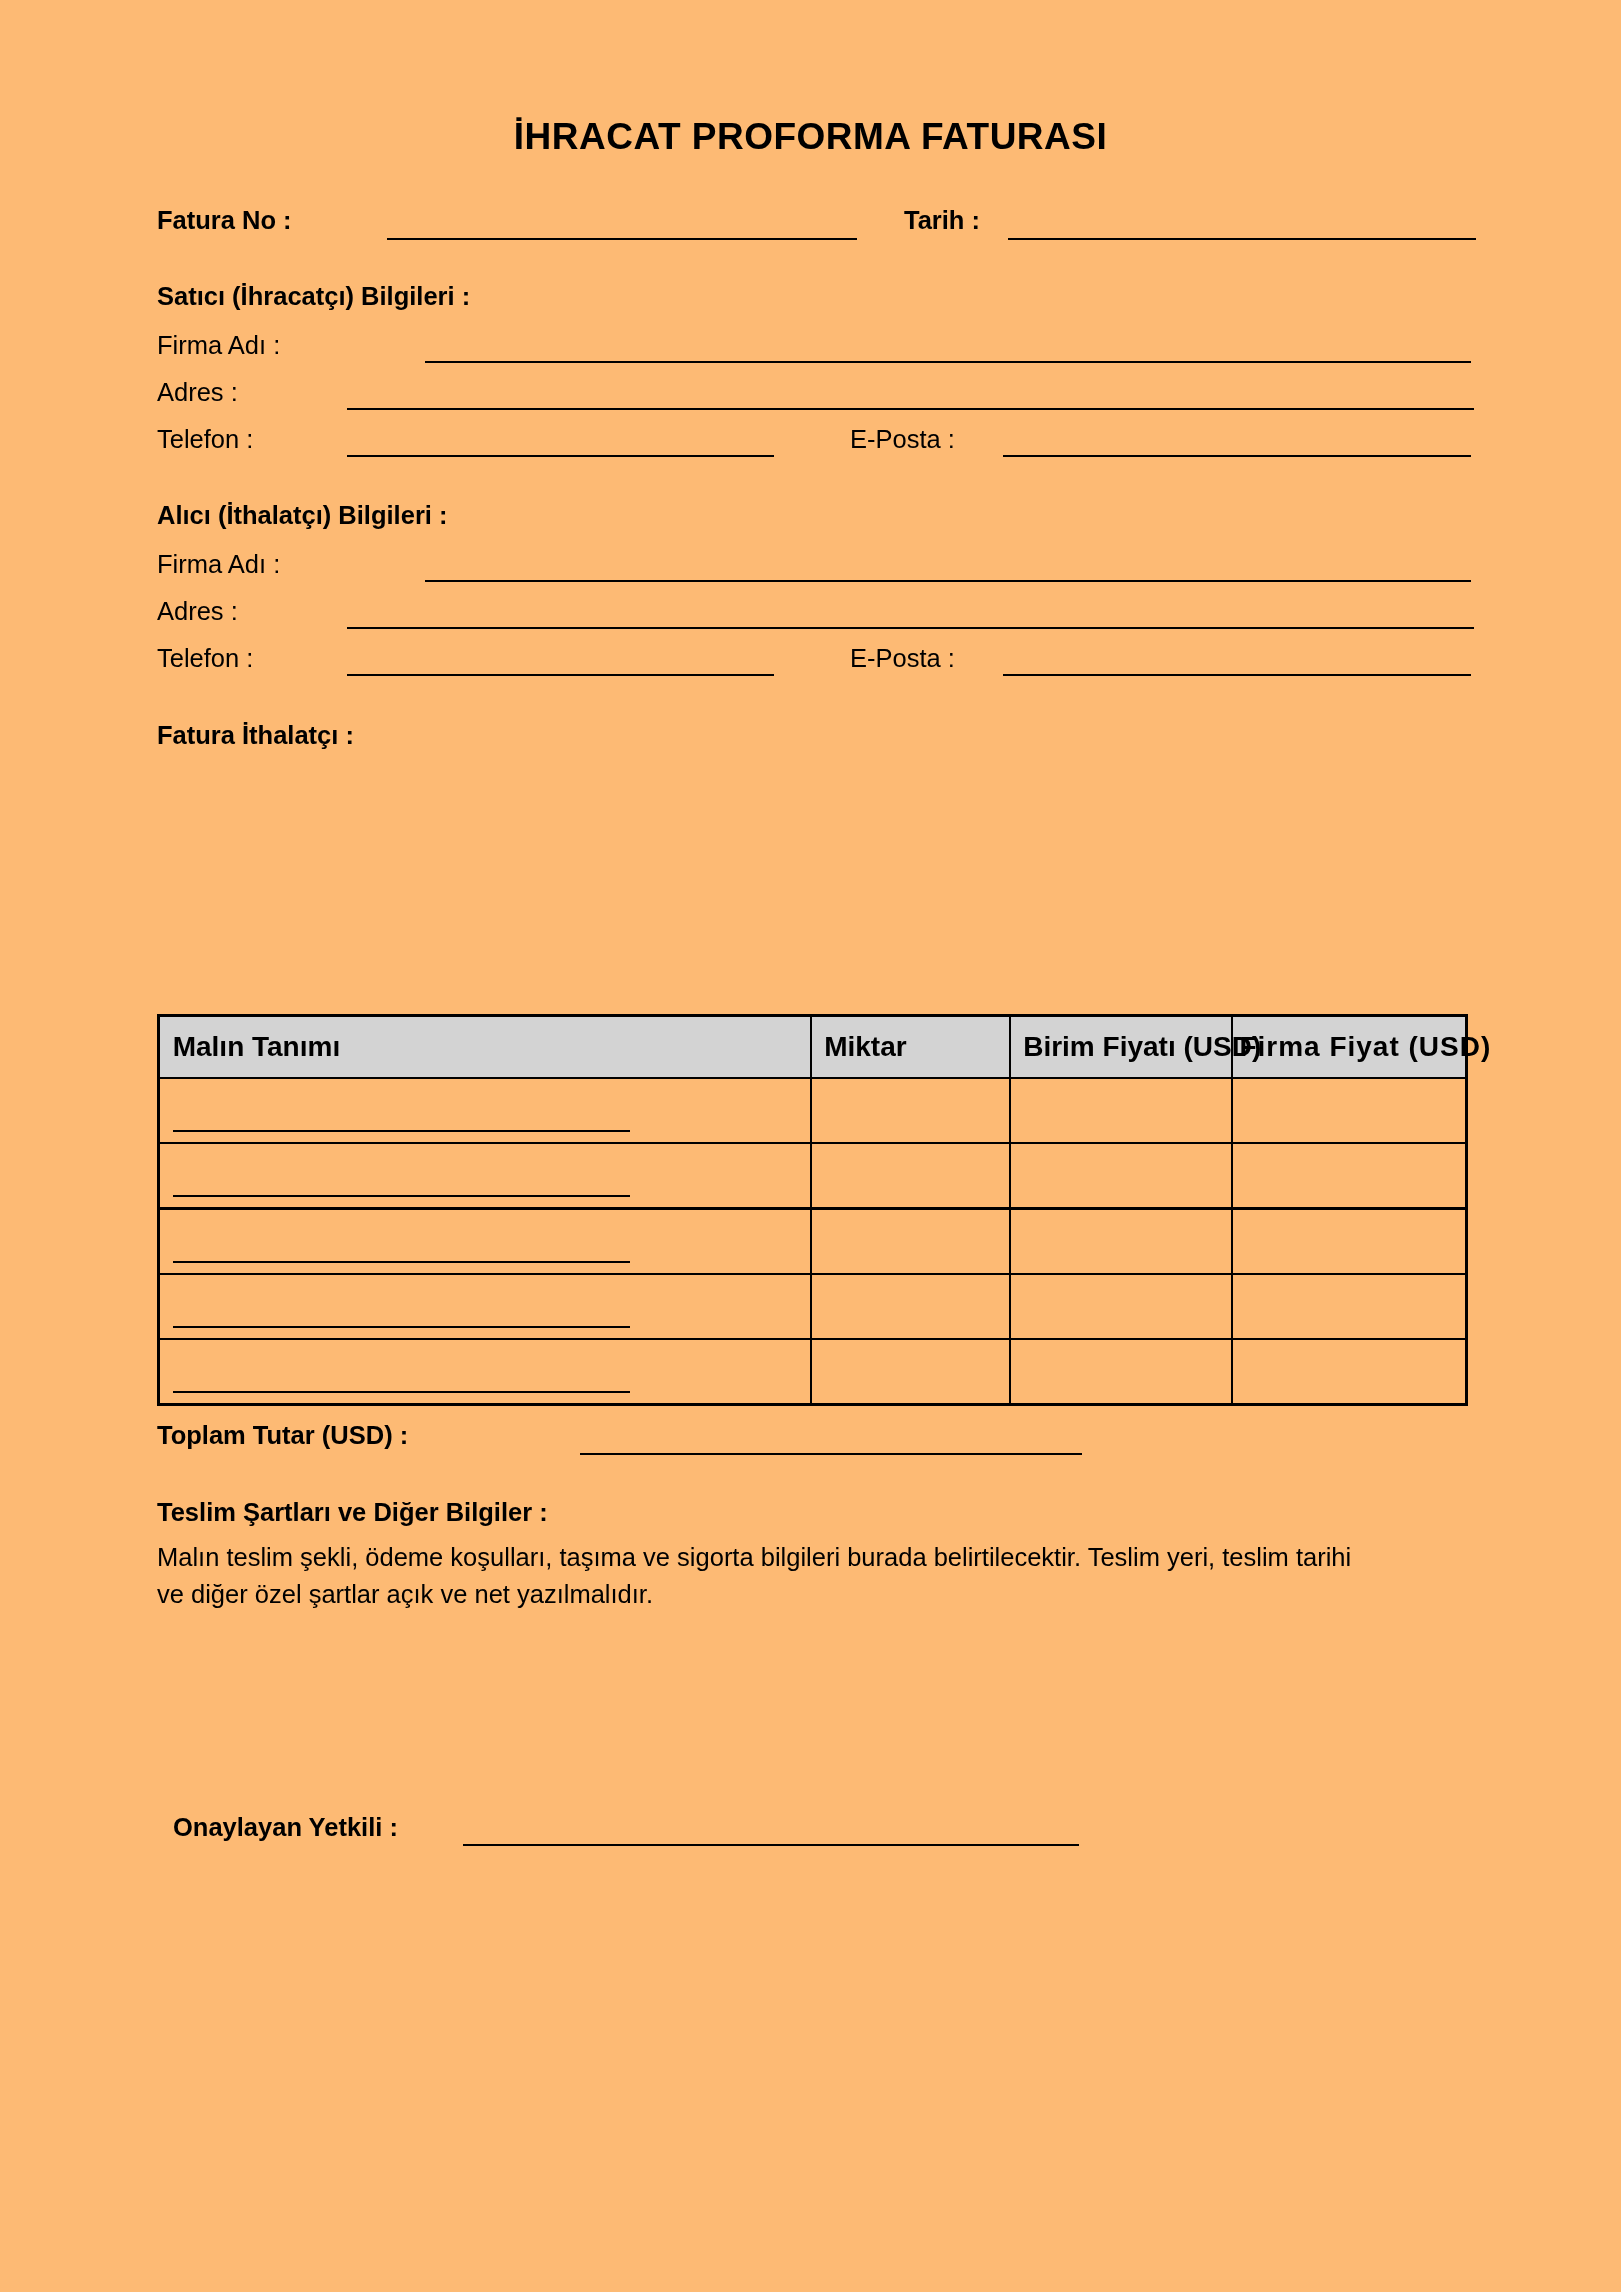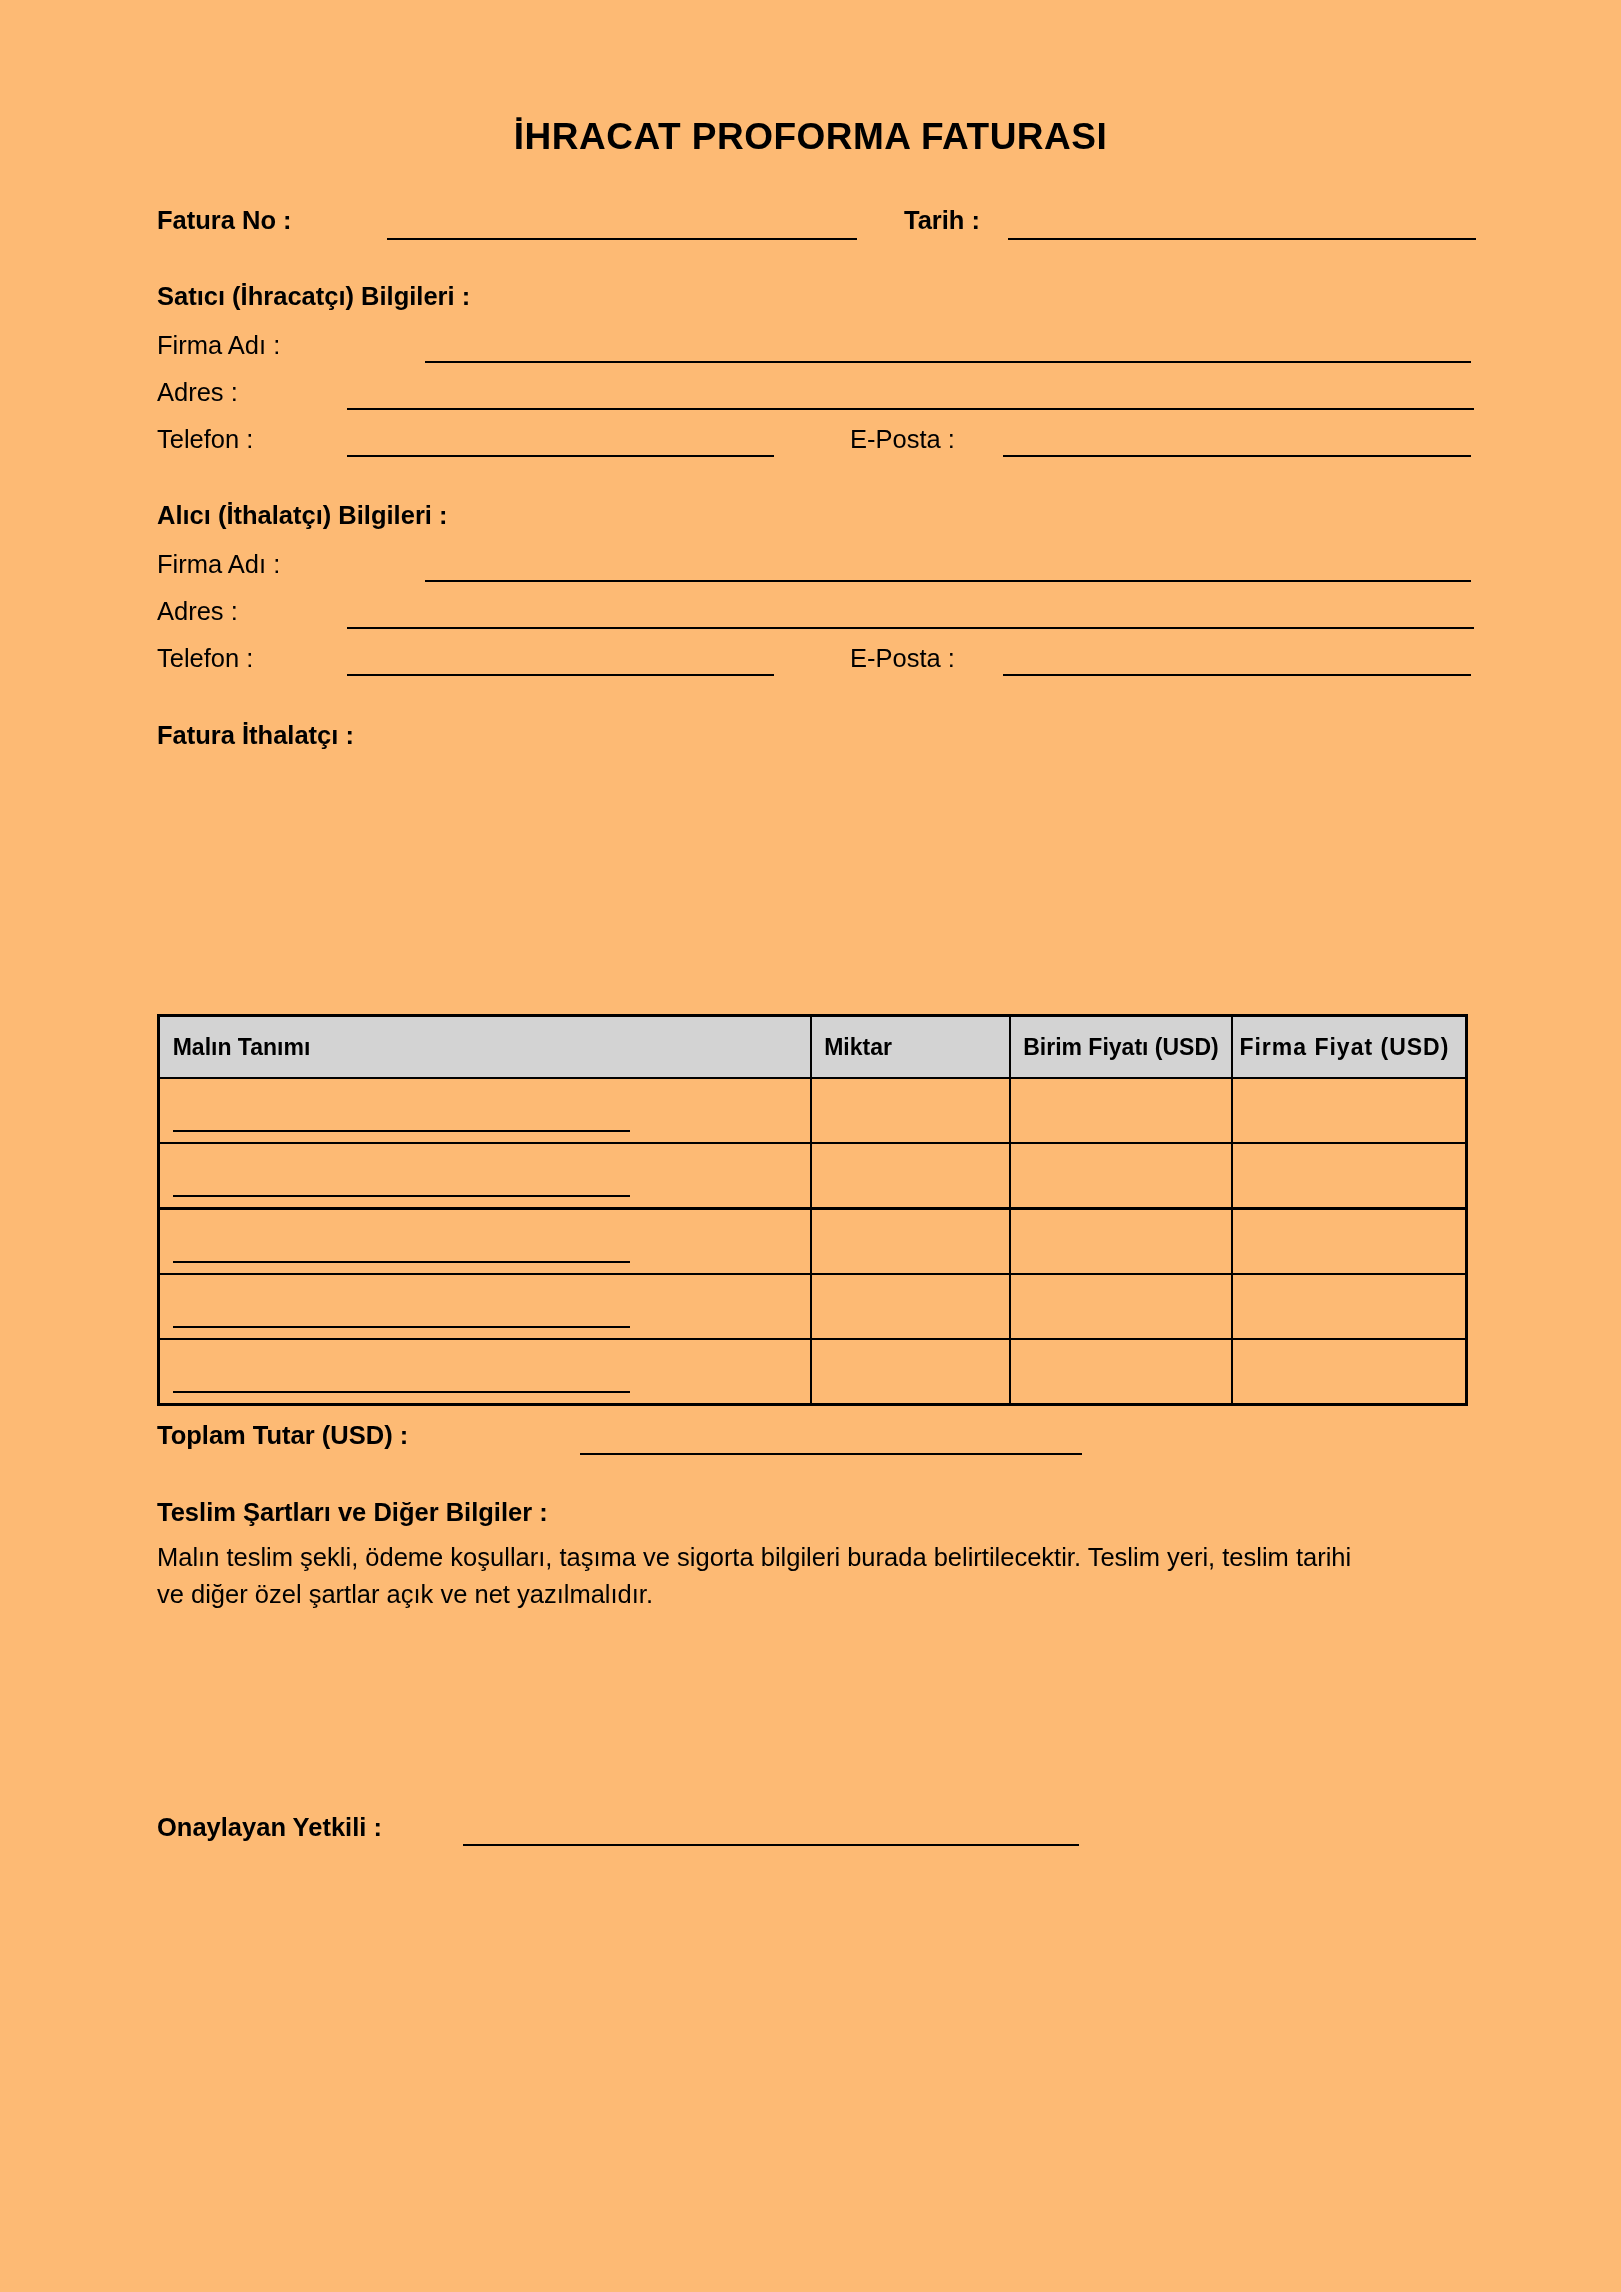--- a/index.html
+++ b/index.html
@@ -32,21 +32,21 @@
   }
   .fline.thin { border-top-width: 2px; }
   .fline.thick { border-top-width: 2.9px; }
 
   
   #items-table {
     position: absolute; top: 1014px; left: 157px;
     width: 1308px;
     border-collapse: collapse;
     table-layout: fixed;
-    font-size: 23px;
+    font-size: 28px;
   }
   #items-table th, #items-table td {
     border: 2px solid #000;
     overflow: visible;
   }
   #items-table th {
     background: #d3d3d3;
     font-weight: bold;
     text-align: left;
     height: 60px;
@@ -210,19 +210,19 @@
   </div>
 
   <div class="abs heading" style="top:1498px;">Teslim Şartları ve Diğer Bilgiler :</div>
   <div id="terms-text" class="abs" style="top:1539px;">
     <div>Malın teslim şekli, ödeme koşulları, taşıma ve sigorta bilgileri burada belirtilecektir. Teslim yeri, teslim tarihi</div>
     <div>ve diğer özel şartlar açık ve net yazılmalıdır.</div>
   </div>
 
 
   <div class="abs frow" style="top:1813px;">
-    <span class="lbl b" style="left:0;">Onaylayan Yetkili :</span>
+    <span class="lbl b" style="left:16px;">Onaylayan Yetkili :</span>
     <span class="lbl" style="left:311px; top:2px;"></span>
     <div class="fline thick" style="left:306px; top:31px; width:616px;"></div>
   </div>
 
 </div>
 
 
 </body></html>

